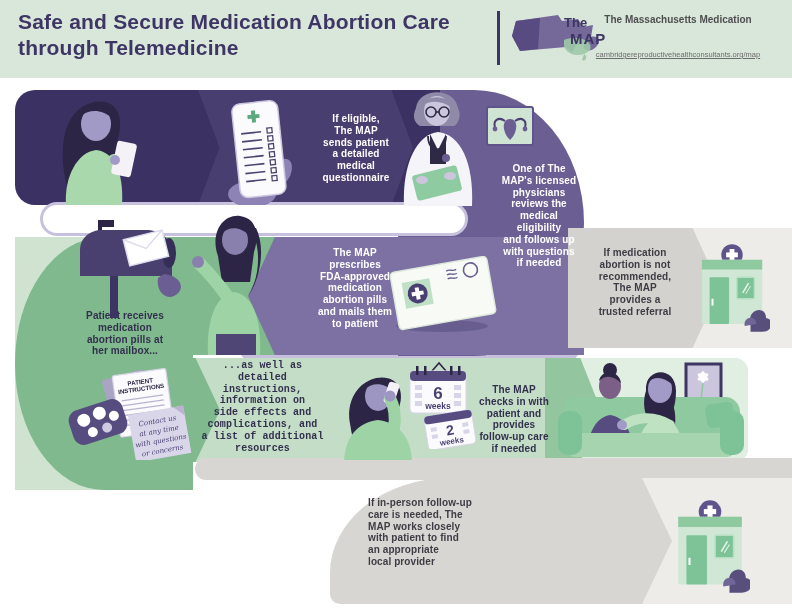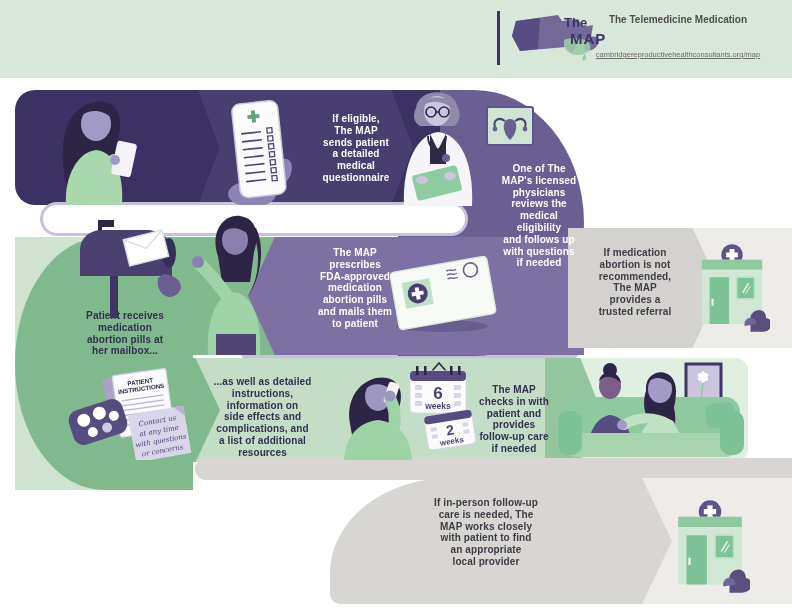--- a/index.html
+++ b/index.html
@@ -56,47 +56,51 @@
        white-space:pre-line;letter-spacing:.1px;text-align:center;}
   .lbl.white{color:#ffffff;}
   .lbl.dark{color:#33304e;}
   .lbl.graytxt{color:#3f3c45;}
   .s1{left:135px;top:122px;width:92px;}
   .s2{left:310px;top:113px;width:92px;}
   .s3{left:493px;top:163px;width:92px;}
   .s4{left:585px;top:247px;width:100px;}
   .s5{left:300px;top:247px;width:110px;}
   .s6{left:70px;top:310px;width:110px;}
-  .s7{left:200px;top:376px;width:125px;}
+  .s7{left:200px;top:360px;width:125px;font-family:Liberation Mono, monospace;}
   .s8{left:472px;top:384px;width:84px;}
-  .s9{left:368px;top:497px;width:236px;text-align:center;}
+  .s9{left:368px;top:497px;width:236px;text-align:left;}
   
   .vg{position:absolute;}
   svg text{font-family:"Liberation Sans",sans-serif;}
   .script-txt{font-family:"DejaVu Serif",serif;font-style:italic;}
 </style>
 </head>
 <body>
 
 <div class="canvas">
 
   <div class="header">
+    <div class="title">
+      <span style="display:block">Safe and Secure Medication Abortion Care</span>
+      <span style="display:block">through Telemedicine</span>
+    </div>
     <div class="hdr-divider"></div>
     <div class="logo">
       <svg width="100" height="64" viewBox="0 0 100 64">
         <path d="M6,30 L10,15 L52,9 L56,15 L72,13 L77,21 L87,19 L85,31 C92,29 96,35 90,41 C84,47 76,45 78,37 L70,39 L66,47 L60,41 L14,45 Z" fill="#6b5e92" opacity="0.92"></path>
         <path d="M6,30 L10,15 L34,12 L32,43 L14,45 Z" fill="#52477c" opacity="0.85"></path>
         <path d="M58,34 C70,29 88,34 84,44 C76,53 60,49 58,40 Z" fill="#9fc9a8" opacity="0.9"></path>
         <path d="M78,48 C82,50 80,56 76,54 Z" fill="#9fc9a8"></path>
         <text x="58" y="21" font-size="13" font-weight="700" fill="#3e3565">The</text>
         <text x="64" y="38" font-size="15" font-weight="700" letter-spacing="1" fill="#3e3565">MAP</text>
       </svg>
     </div>
     <div class="org">
-      <div class="org-line">The Telemedicine Medication</div>
+      <div class="org-line">The Massachusetts Medication</div>
       <a href="#" class="org-link">cambridgereproductivehealthconsultants.org/map</a>
     </div>
   </div>
 
   <div class="shape corner-lightgreen"></div>
   <div class="shape lavender-rim"></div>
   <div class="shape purple-curve"></div>
   <div class="shape row1-band"></div>
   <div class="shape row1-seg2"></div>
   <div class="shape slot"></div>

